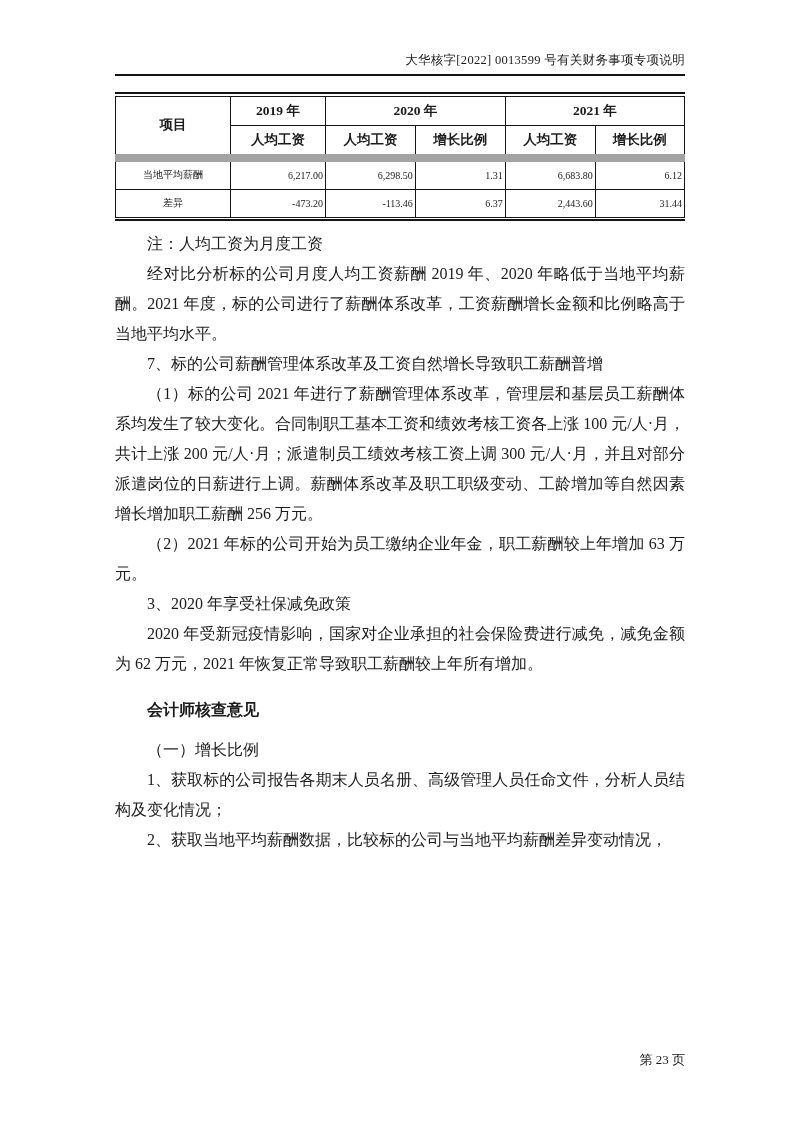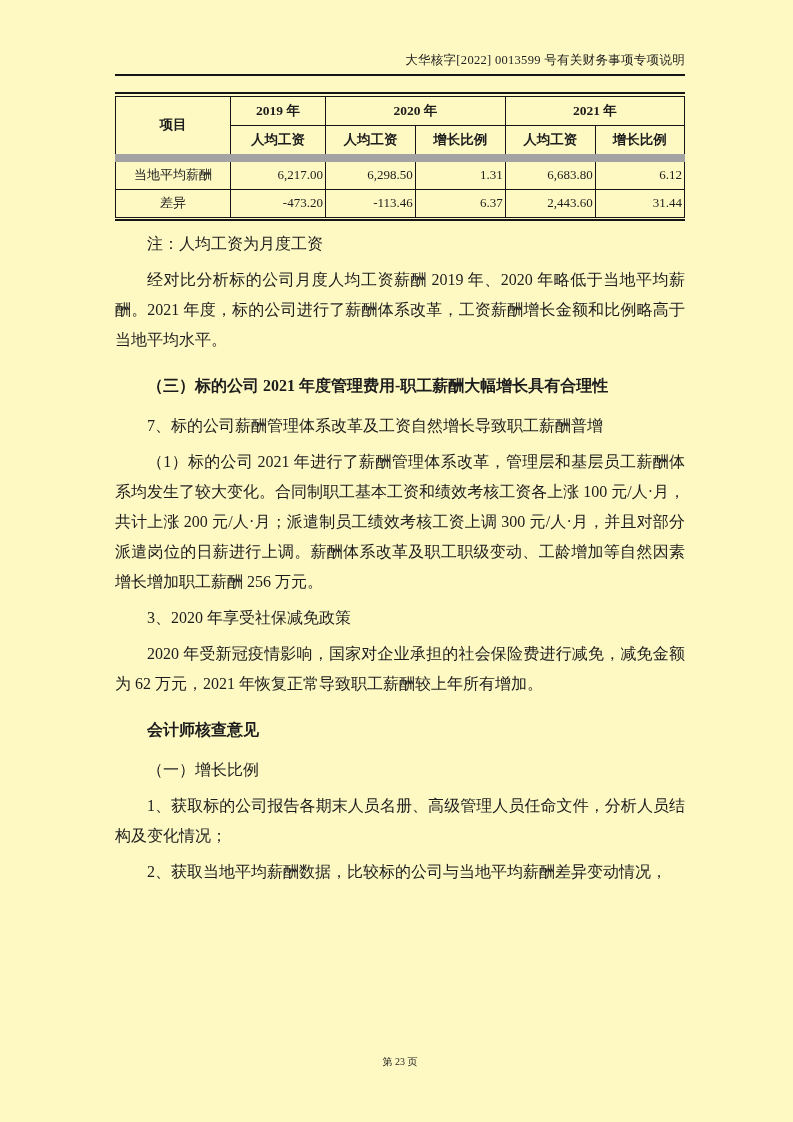--- a/index.html
+++ b/index.html
@@ -1,20 +1,20 @@
 <!DOCTYPE html>
 <html><head>
 <meta charset="utf-8">
 <style>
   html,body{margin:0;padding:0;background:#e8e8e8;}
   .page{
     position:relative;
     width:793px;height:1122px;
     margin:0 auto;
-    background:#fef9c3;
+    background:#ffffff;
     color:#1c1c1c;
     font-family:"Liberation Serif","DejaVu Serif",serif;
     overflow:hidden;
   }
   .content{
     position:absolute;
     left:115px;top:0;
     width:570px;
   }
   
@@ -50,47 +50,47 @@
     font-weight:bold;
     font-size:13.5px;
     text-align:center;
     height:28px;
     padding:0 2px;
   }
   table.salary .hdr-bottom{
     border-bottom:8px solid #a3a3a3;
   }
   table.salary td{
-    font-size:13px;
+    font-size:10px;
     height:27px;
     padding:0 2px;
   }
   td.cell-label{text-align:center;}
   td.cell-num{text-align:right;padding-right:9px;}
   
   .body-text{margin-top:8px;}
   .body-text p{
-    margin:6px 0;
+    margin:0 0;
     font-size:16px;
     line-height:30px;
     text-align:justify;
     text-indent:2em;
   }
   .body-text p.heading{
     font-weight:bold;
     margin:16px 0 10px;
   }
   .note{font-size:15px;}
   
   .page-footer{
     position:absolute;
     left:115px;bottom:53px;
     width:570px;
-    text-align:center;
-    font-size:10px;
+    text-align:right;
+    font-size:13px;
   }
 </style>
 </head>
 <body>
 
 <div class="page">
   <div class="content">
 
     <div class="doc-header">
       <span>大华核字[2022] 0013599 号有关财务事项专项说明</span>
@@ -139,23 +139,23 @@
             <td class="cell-num">2,443.60</td>
             <td class="cell-num">31.44</td>
           </tr>
         </tbody>
       </table>
     </div>
 
     <div class="body-text">
       <p class="note">注：人均工资为月度工资</p>
       <p>经对比分析标的公司月度人均工资薪酬 2019 年、2020 年略低于当地平均薪酬。2021 年度，标的公司进行了薪酬体系改革，工资薪酬增长金额和比例略高于当地平均水平。</p>
-      <p class="heading">（三）标的公司 2021 年度管理费用-职工薪酬大幅增长具有合理性</p>
       <p>7、标的公司薪酬管理体系改革及工资自然增长导致职工薪酬普增</p>
       <p>（1）标的公司 2021 年进行了薪酬管理体系改革，管理层和基层员工薪酬体系均发生了较大变化。合同制职工基本工资和绩效考核工资各上涨 100 元/人·月，共计上涨 200 元/人·月；派遣制员工绩效考核工资上调 300 元/人·月，并且对部分派遣岗位的日薪进行上调。薪酬体系改革及职工职级变动、工龄增加等自然因素增长增加职工薪酬 256 万元。</p>
+      <p>（2）2021 年标的公司开始为员工缴纳企业年金，职工薪酬较上年增加 63 万元。</p>
       <p>3、2020 年享受社保减免政策</p>
       <p>2020 年受新冠疫情影响，国家对企业承担的社会保险费进行减免，减免金额为 62 万元，2021 年恢复正常导致职工薪酬较上年所有增加。</p>
       <p class="heading">会计师核查意见</p>
       <p>（一）增长比例</p>
       <p>1、获取标的公司报告各期末人员名册、高级管理人员任命文件，分析人员结构及变化情况；</p>
       <p>2、获取当地平均薪酬数据，比较标的公司与当地平均薪酬差异变动情况，</p>
     </div>
   </div>
 
   <div class="page-footer">第 23 页</div>

